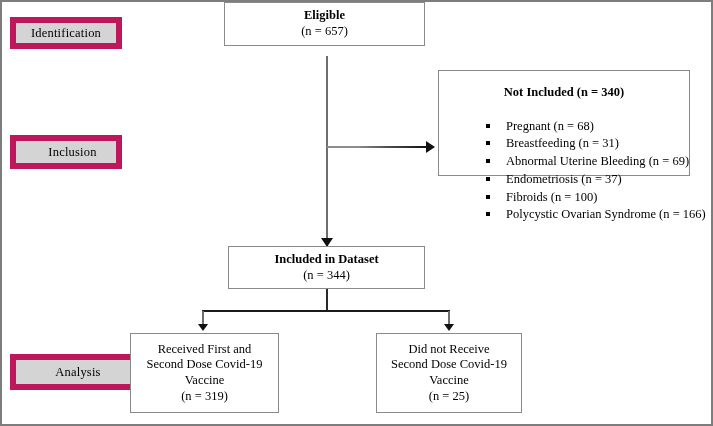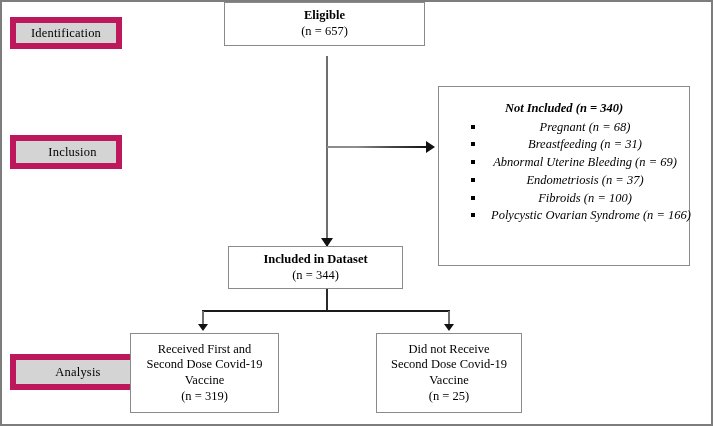--- a/index.html
+++ b/index.html
@@ -64,23 +64,23 @@
   }
   #not-included-box .ni-heading {
     font-weight: bold;
     text-align: center;
     font-size: 12.5px;
     margin-bottom: 2px;
     white-space: nowrap;
   }
   #not-included-box ul.ni-list {
     list-style: none;
-    margin: 0;
+    margin: 15px;
     padding: 0 0 0 22px;
-    text-align: center;
+    text-align: left;
   }
   #not-included-box ul.ni-list li {
     position: relative;
     font-size: 12.5px;
     line-height: 1.42;
     white-space: nowrap;
     padding-left: 20px;
   }
   #not-included-box ul.ni-list li .bullet-sq {
     position: absolute;
@@ -151,21 +151,21 @@
     <div class="box-title box-line">Eligible</div>
     <div class="box-line">(n = 657)</div>
   </div>
 
   <div class="conn-v" style="left:324px; top:54px; height:190px;"></div>
   <div class="arrow-down" style="left:319px; top:236px;"></div>
 
   <div class="conn-h grayed" style="left:325px; top:144px; width:101px;"></div>
   <div class="arrow-right" style="left:424px; top:139px;"></div>
 
-  <div class="flow-box" id="not-included-box" style="left:436px; top:84px; width:252px; height:180px;font-style:italic;">
+  <div class="flow-box" id="not-included-box" style="left:436px; top:68px; width:252px; height:106px;">
     <div class="ni-heading">Not Included (n = 340)</div>
     <ul class="ni-list">
       <li>
         <span class="bullet-sq"></span>
         <span>Pregnant (n = 68)</span>
       </li>
       <li>
         <span class="bullet-sq"></span>
         <span>Breastfeeding (n = 31)</span>
       </li>
@@ -181,21 +181,21 @@
         <span class="bullet-sq"></span>
         <span>Fibroids (n = 100)</span>
       </li>
       <li>
         <span class="bullet-sq"></span>
         <span>Polycystic Ovarian Syndrome (n = 166)</span>
       </li>
     </ul>
   </div>
 
-  <div class="flow-box" id="included-box" style="left:226px; top:244px; width:175px; height:43px;">
+  <div class="flow-box" id="included-box" style="left:226px; top:244px; width:197px; height:43px;">
     <div class="box-title box-line">Included in Dataset</div>
     <div class="box-line">(n = 344)</div>
   </div>
 
   <div class="conn-v dark" style="left:324px; top:287px; height:23px;"></div>
   <div class="conn-h" style="left:200px; top:308px; width:248px;"></div>
 
   <div class="conn-v" style="left:200px; top:309px; height:16px;"></div>
   <div class="arrow-down small" style="left:196px; top:322px;"></div>
 

